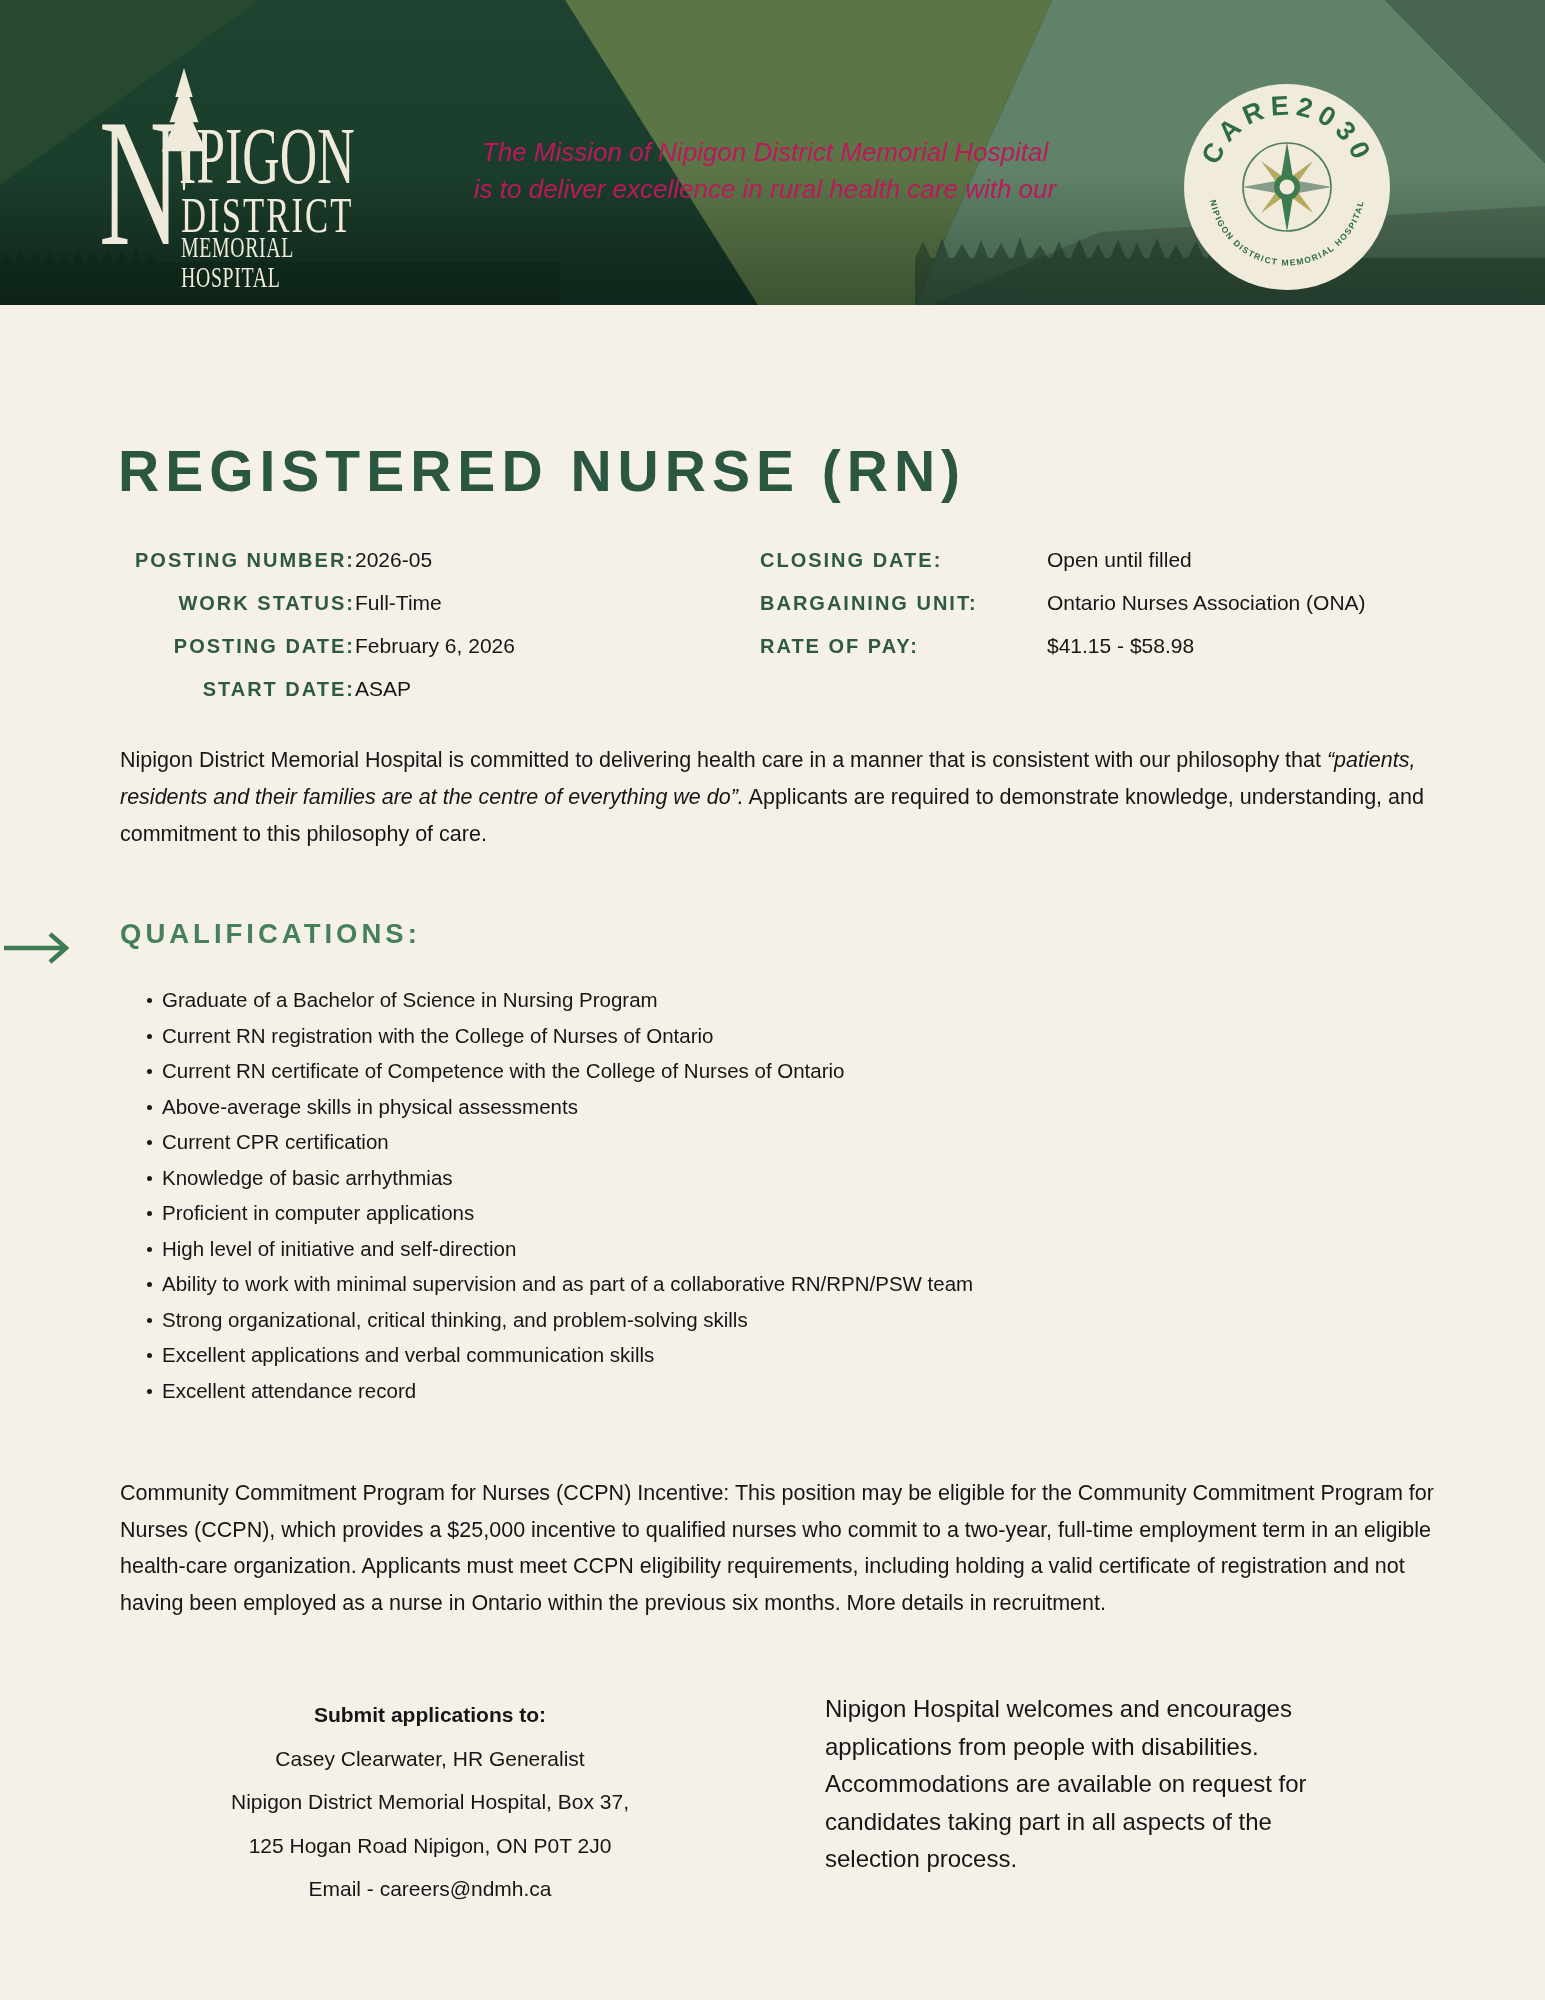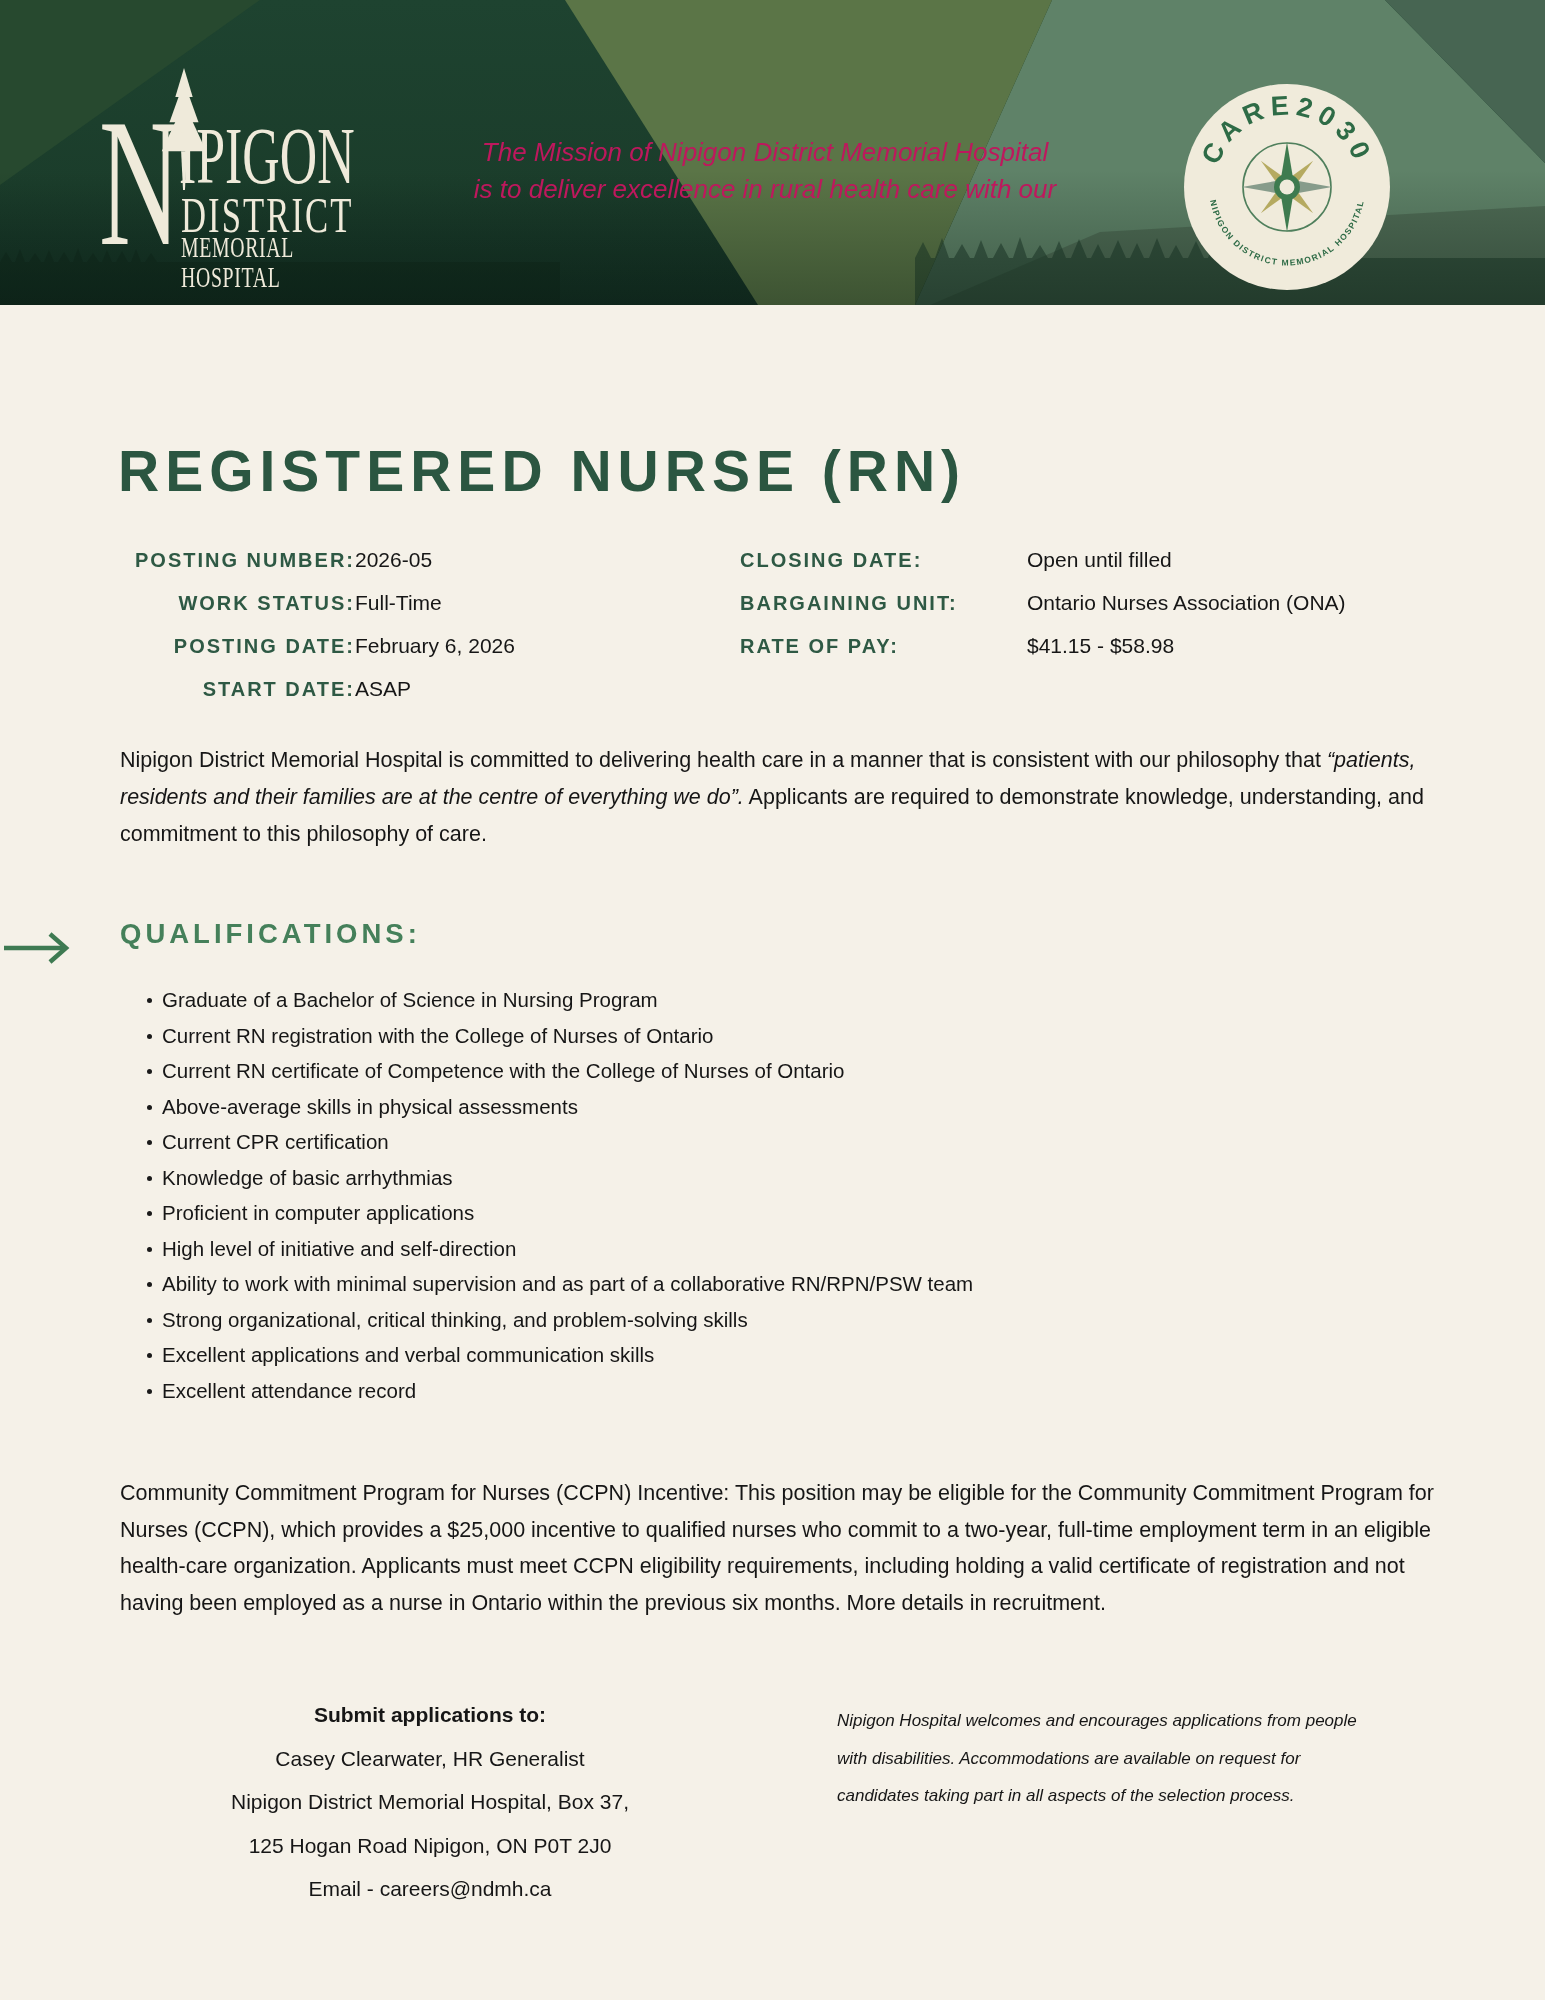--- a/index.html
+++ b/index.html
@@ -31,21 +31,21 @@
   .title{position:absolute;left:118px;top:438px;margin:0;font-size:57px;font-weight:700;
          letter-spacing:6px;color:#2B5641;}
 
   .details{position:absolute;left:120px;top:548px;width:1320px;}
   .dcol{position:absolute;top:0;}
   .dcol-left{left:0;width:600px;}
   .dcol-right{left:620px;width:700px;}
   .drow{display:flex;align-items:baseline;height:43px;}
   .dlabel{font-weight:700;color:#2E5944;letter-spacing:2px;font-size:20px;flex:0 0 auto;}
   .dcol-left .dlabel{width:235px;text-align:right;}
-  .dcol-right .dlabel{width:287px;}
+  .dcol-right .dlabel{width:287px;margin-left:20px;}
   .dvalue{font-size:21px;color:#161616;}
 
   .intro{position:absolute;left:120px;top:742px;width:1318px;margin:0;
          font-size:21.5px;line-height:37px;}
   .intro em{font-style:italic;}
 
   .qual-arrow{position:absolute;left:2px;top:929px;width:72px;height:38px;}
 
   .qual-heading{position:absolute;left:120px;top:918px;margin:0;font-size:27.5px;font-weight:700;
                 letter-spacing:4px;color:#45805A;}
@@ -55,22 +55,22 @@
   .qual-list li::before{content:'';position:absolute;left:27px;top:16px;width:5px;height:5px;
                         border-radius:50%;background:#1a1a1a;}
 
   .ccpn{position:absolute;left:120px;top:1475px;width:1322px;margin:0;
         font-size:21.5px;line-height:36.5px;}
 
   .apply{position:absolute;left:120px;top:1690px;width:620px;font-size:21px;line-height:37.5px;}
   .apply-heading{margin:0;font-weight:700;}
   .apply p{margin:6px;text-align:center;}
 
-  .accessibility{position:absolute;left:825px;top:1690px;width:525px;margin:12px;
-                 font-style:italic;font-size:17px;line-height:37.5px;}
+  .accessibility{position:absolute;left:825px;top:1690px;width:525px;margin:0;
+                 font-size:24px;line-height:37.5px;}
 </style>
 </head>
 <body>
 
 <div class="page">
 
   <header class="header">
     <svg class="header-bg" viewBox="0 0 1545 305" preserveAspectRatio="none">
       <defs>
         <linearGradient id="baseGrad" x1="0" y1="0" x2="0" y2="1">

